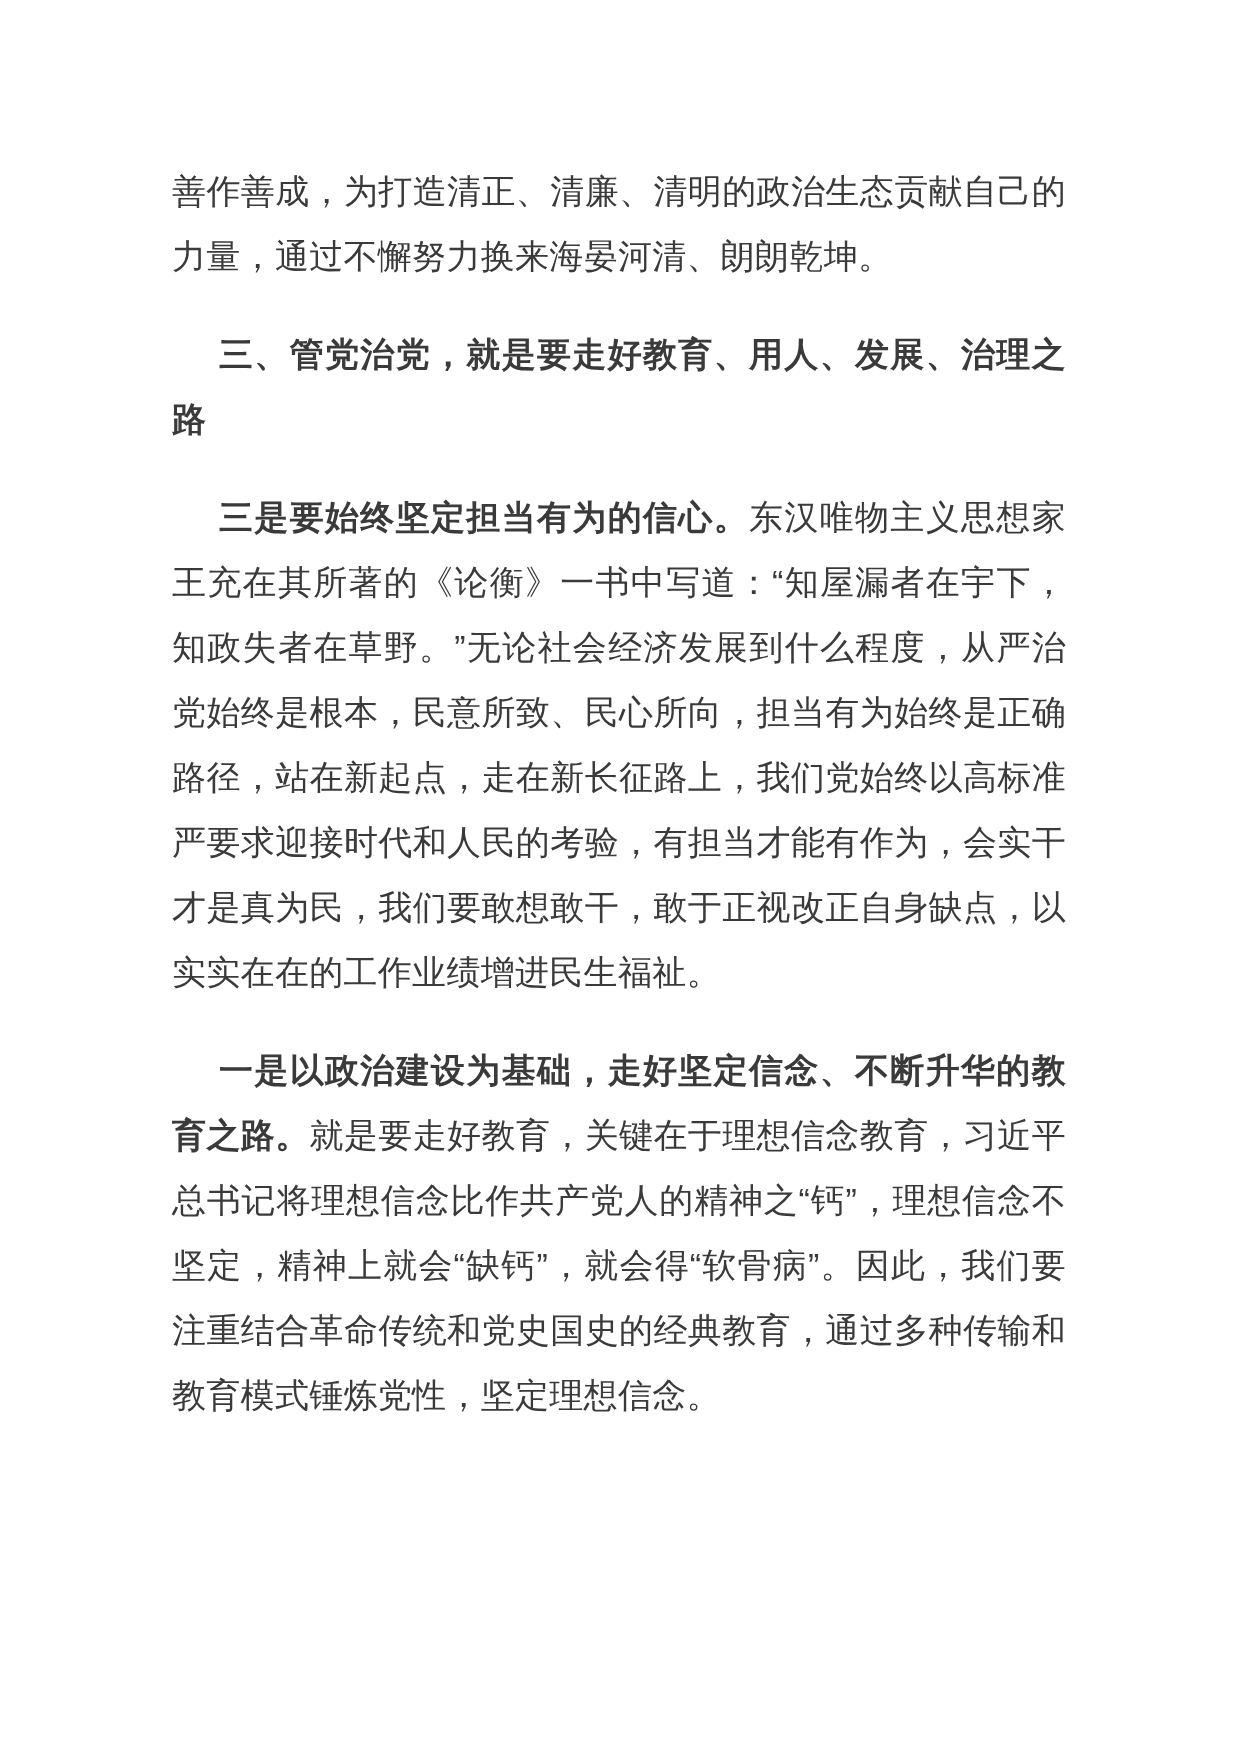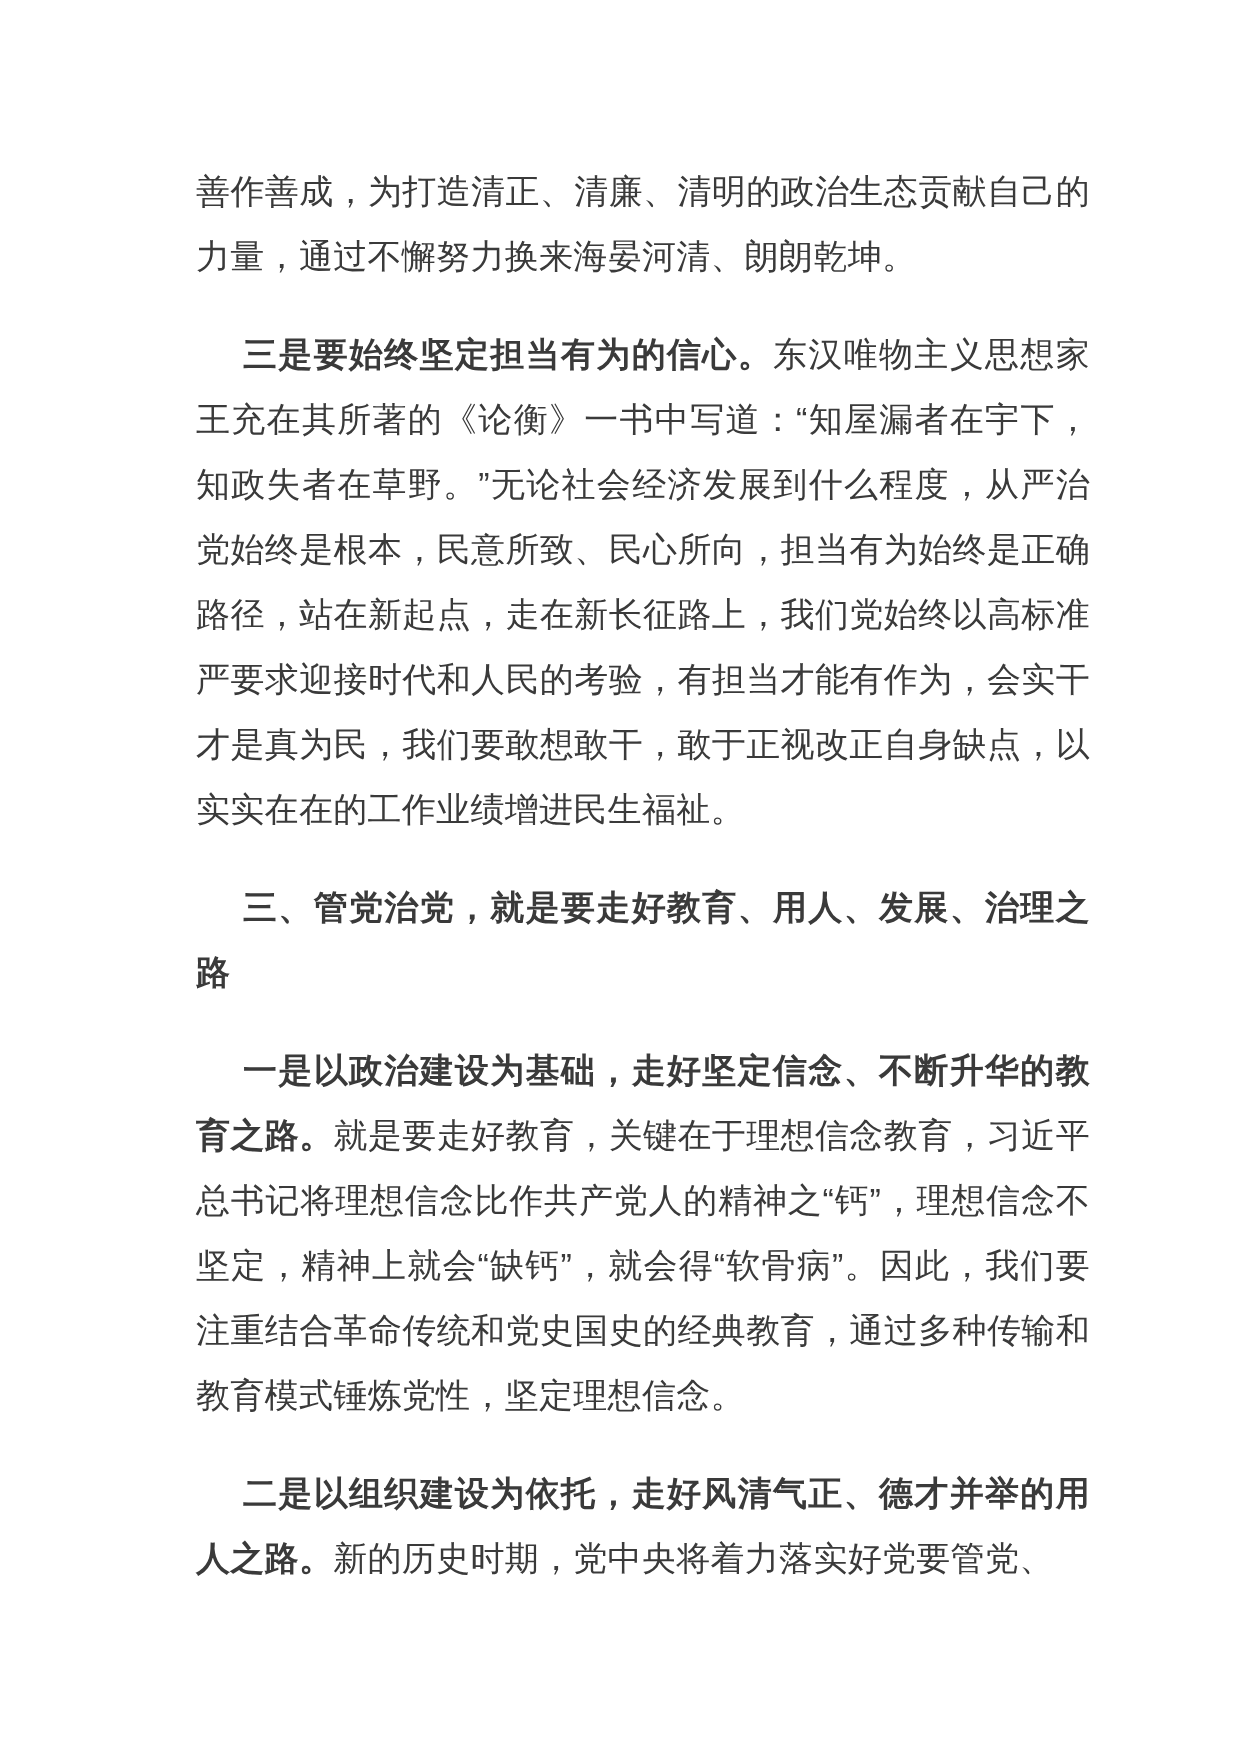--- a/index.html
+++ b/index.html
@@ -14,21 +14,21 @@
   }
   .page {
     position: relative;
     width: 1240px;
     height: 1754px;
     background: #ffffff;
     overflow: hidden;
   }
   .doc-body {
     position: absolute;
-    left: 196px;
+    left: 172px;
     top: 126px;
     width: 894px;
     font-size: 34px;
     line-height: 65px;
     letter-spacing: 0.3px;
     color: #3a3a3a;
     text-align: justify;
   }
   .para {
     margin: 33px 0;
@@ -43,18 +43,17 @@
   .seg.bold {
     font-weight: 700;
   }
 </style>
 </head>
 <body>
 
 <div class="page">
   <div class="doc-body" id="doc-body" style="color: rgb(58, 58, 58);">
       <p class="para body no-indent"><span class="seg">善作善成，为打造清正、清廉、清明的政治生态贡献自己的力量，通过不懈努力换来海晏河清、朗朗乾坤。</span></p>
+      <p class="para heading indent"><span class="seg bold">三、管党治党，就是要走好教育、用人、发展、治理之路</span></p>
       <p class="para body indent"><span class="seg bold">三是要始终坚定担当有为的信心。</span><span class="seg">东汉唯物主义思想家王充在其所著的《论衡》一书中写道：“知屋漏者在宇下，知政失者在草野。”无论社会经济发展到什么程度，从严治党始终是根本，民意所致、民心所向，担当有为始终是正确路径，站在新起点，走在新长征路上，我们党始终以高标准严要求迎接时代和人民的考验，有担当才能有作为，会实干才是真为民，我们要敢想敢干，敢于正视改正自身缺点，以实实在在的工作业绩增进民生福祉。</span></p>
-      <p class="para heading indent"><span class="seg bold">三、管党治党，就是要走好教育、用人、发展、治理之路</span></p>
       <p class="para body indent"><span class="seg bold">一是以政治建设为基础，走好坚定信念、不断升华的教育之路。</span><span class="seg">就是要走好教育，关键在于理想信念教育，习近平总书记将理想信念比作共产党人的精神之“钙”，理想信念不坚定，精神上就会“缺钙”，就会得“软骨病”。因此，我们要注重结合革命传统和党史国史的经典教育，通过多种传输和教育模式锤炼党性，坚定理想信念。</span></p>
-      <p class="para body indent"><span class="seg bold">二是以组织建设为依托，走好风清气正、德才并举的用人之路。</span><span class="seg">新的历史时期，党中央将着力落实好党要管党、</span></p>
     </div>
 </div>
 
 </body></html>

